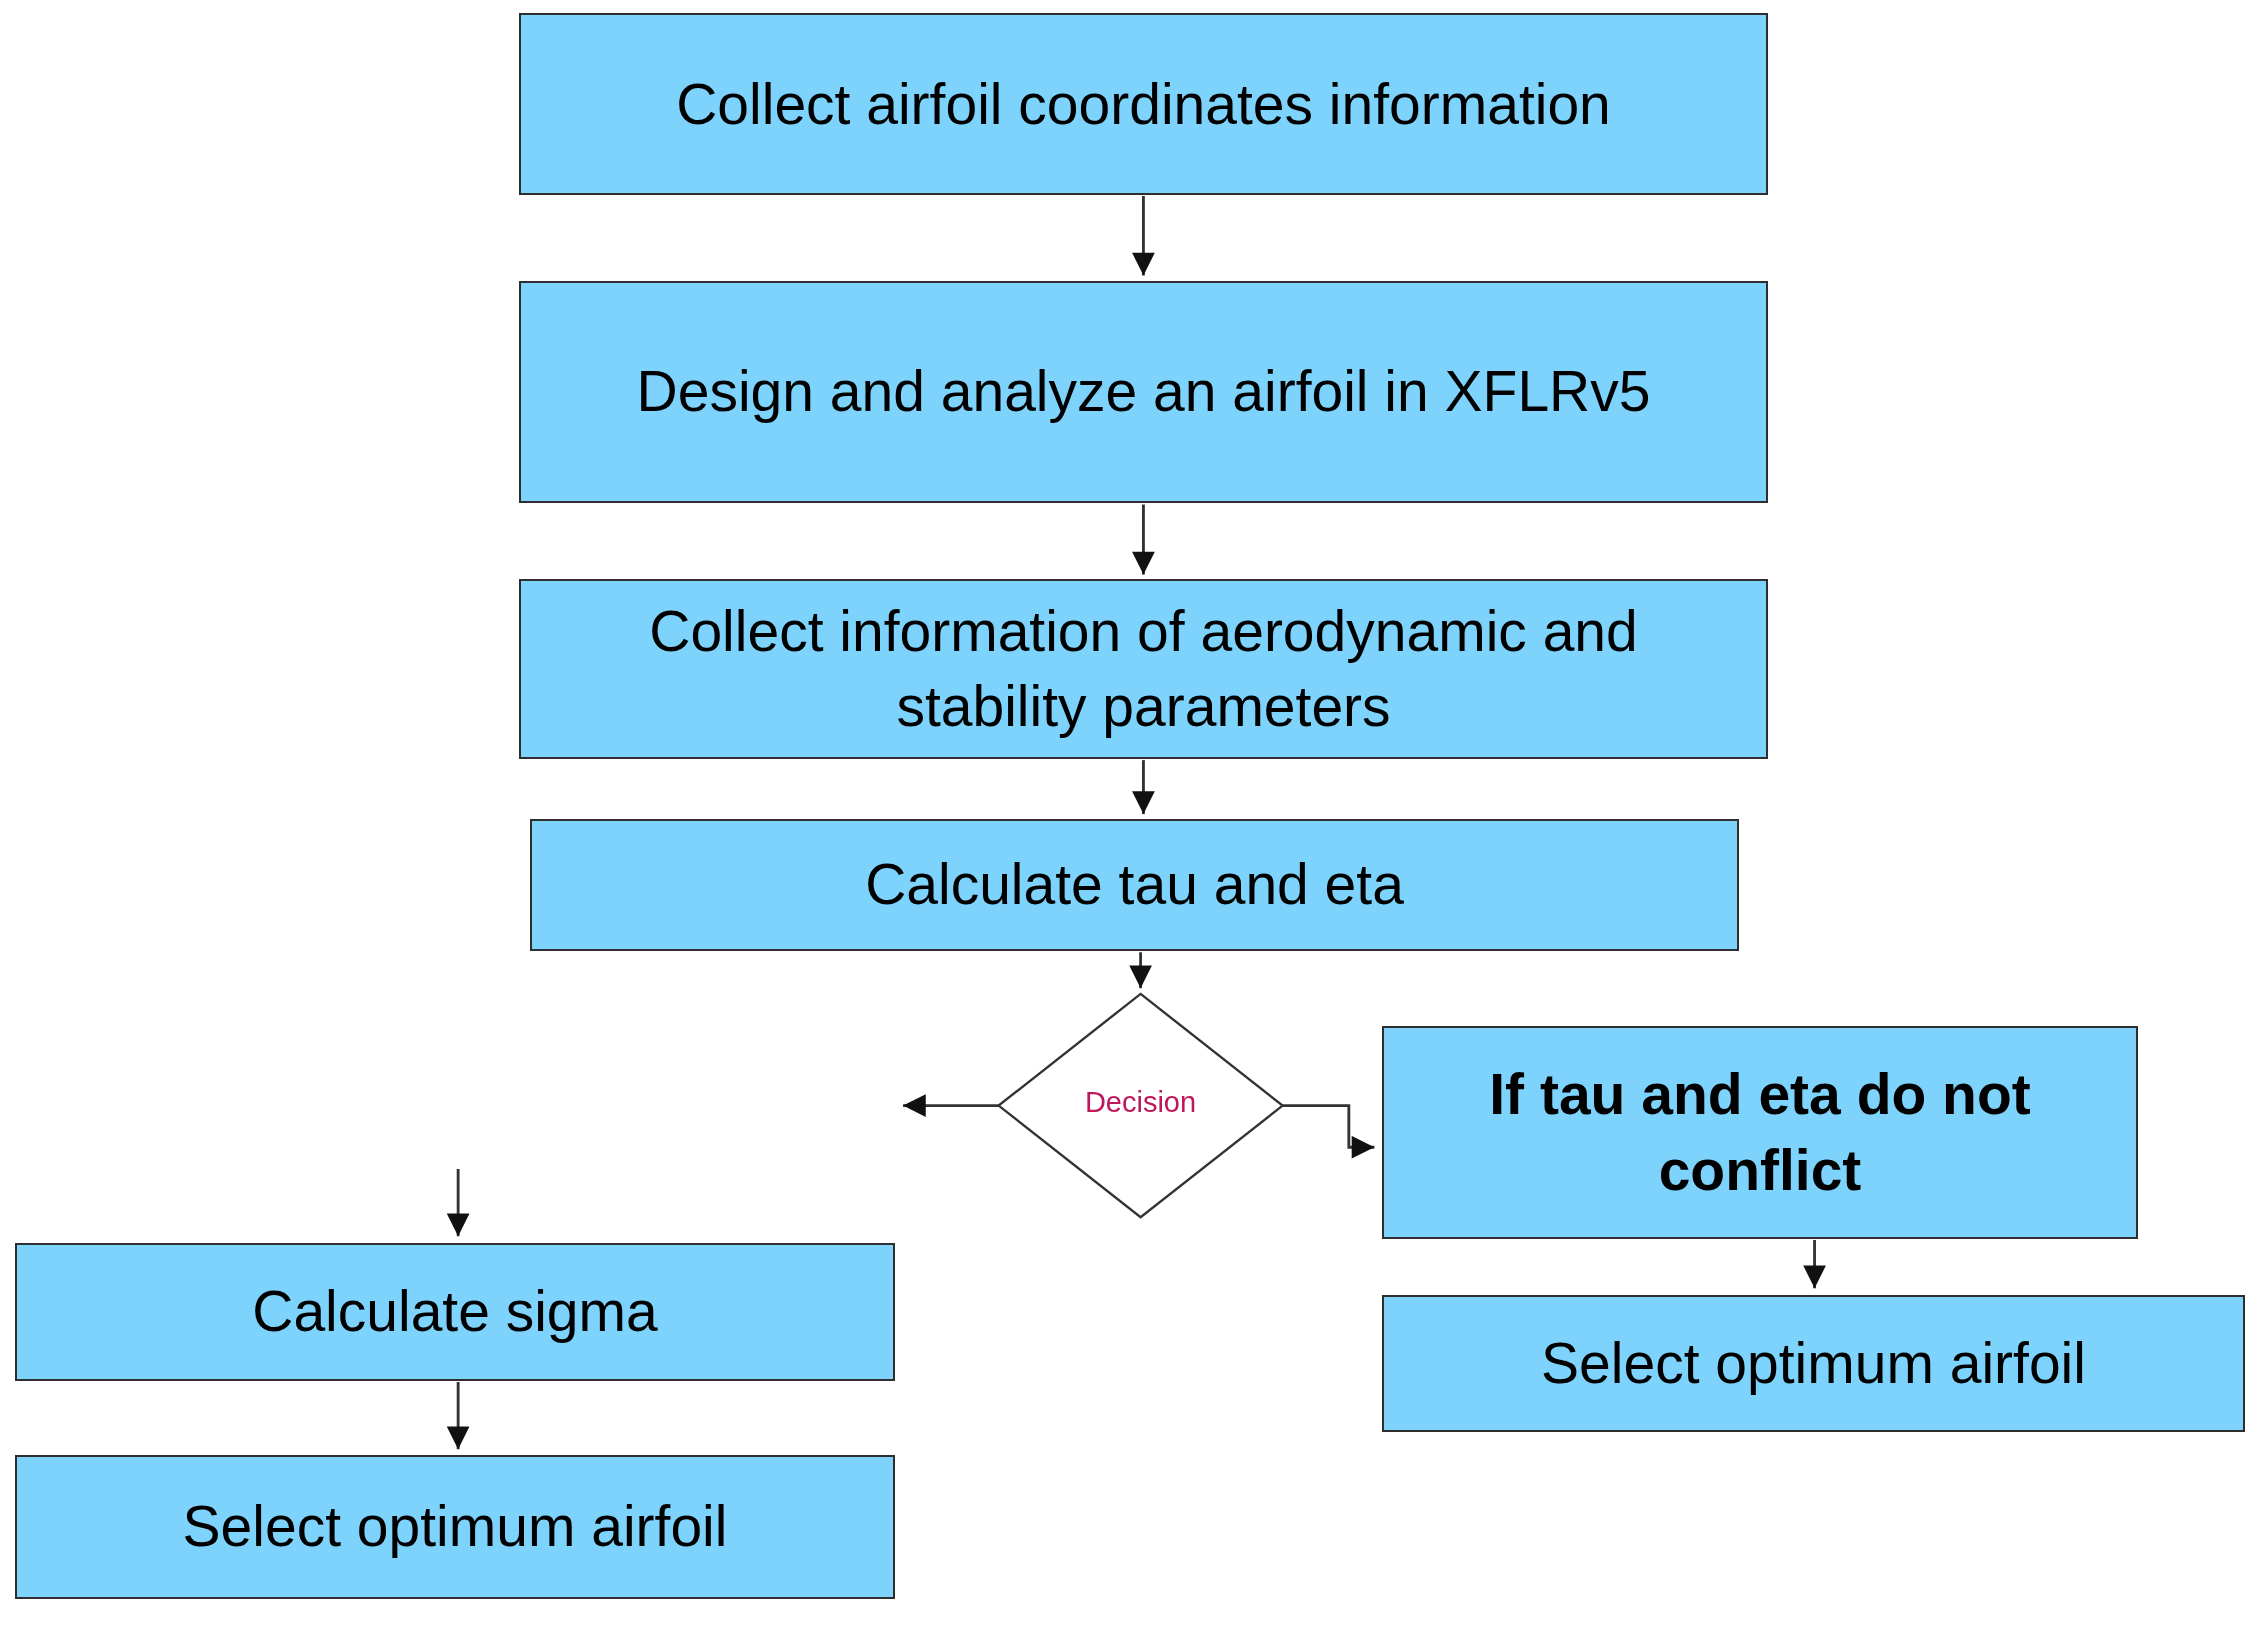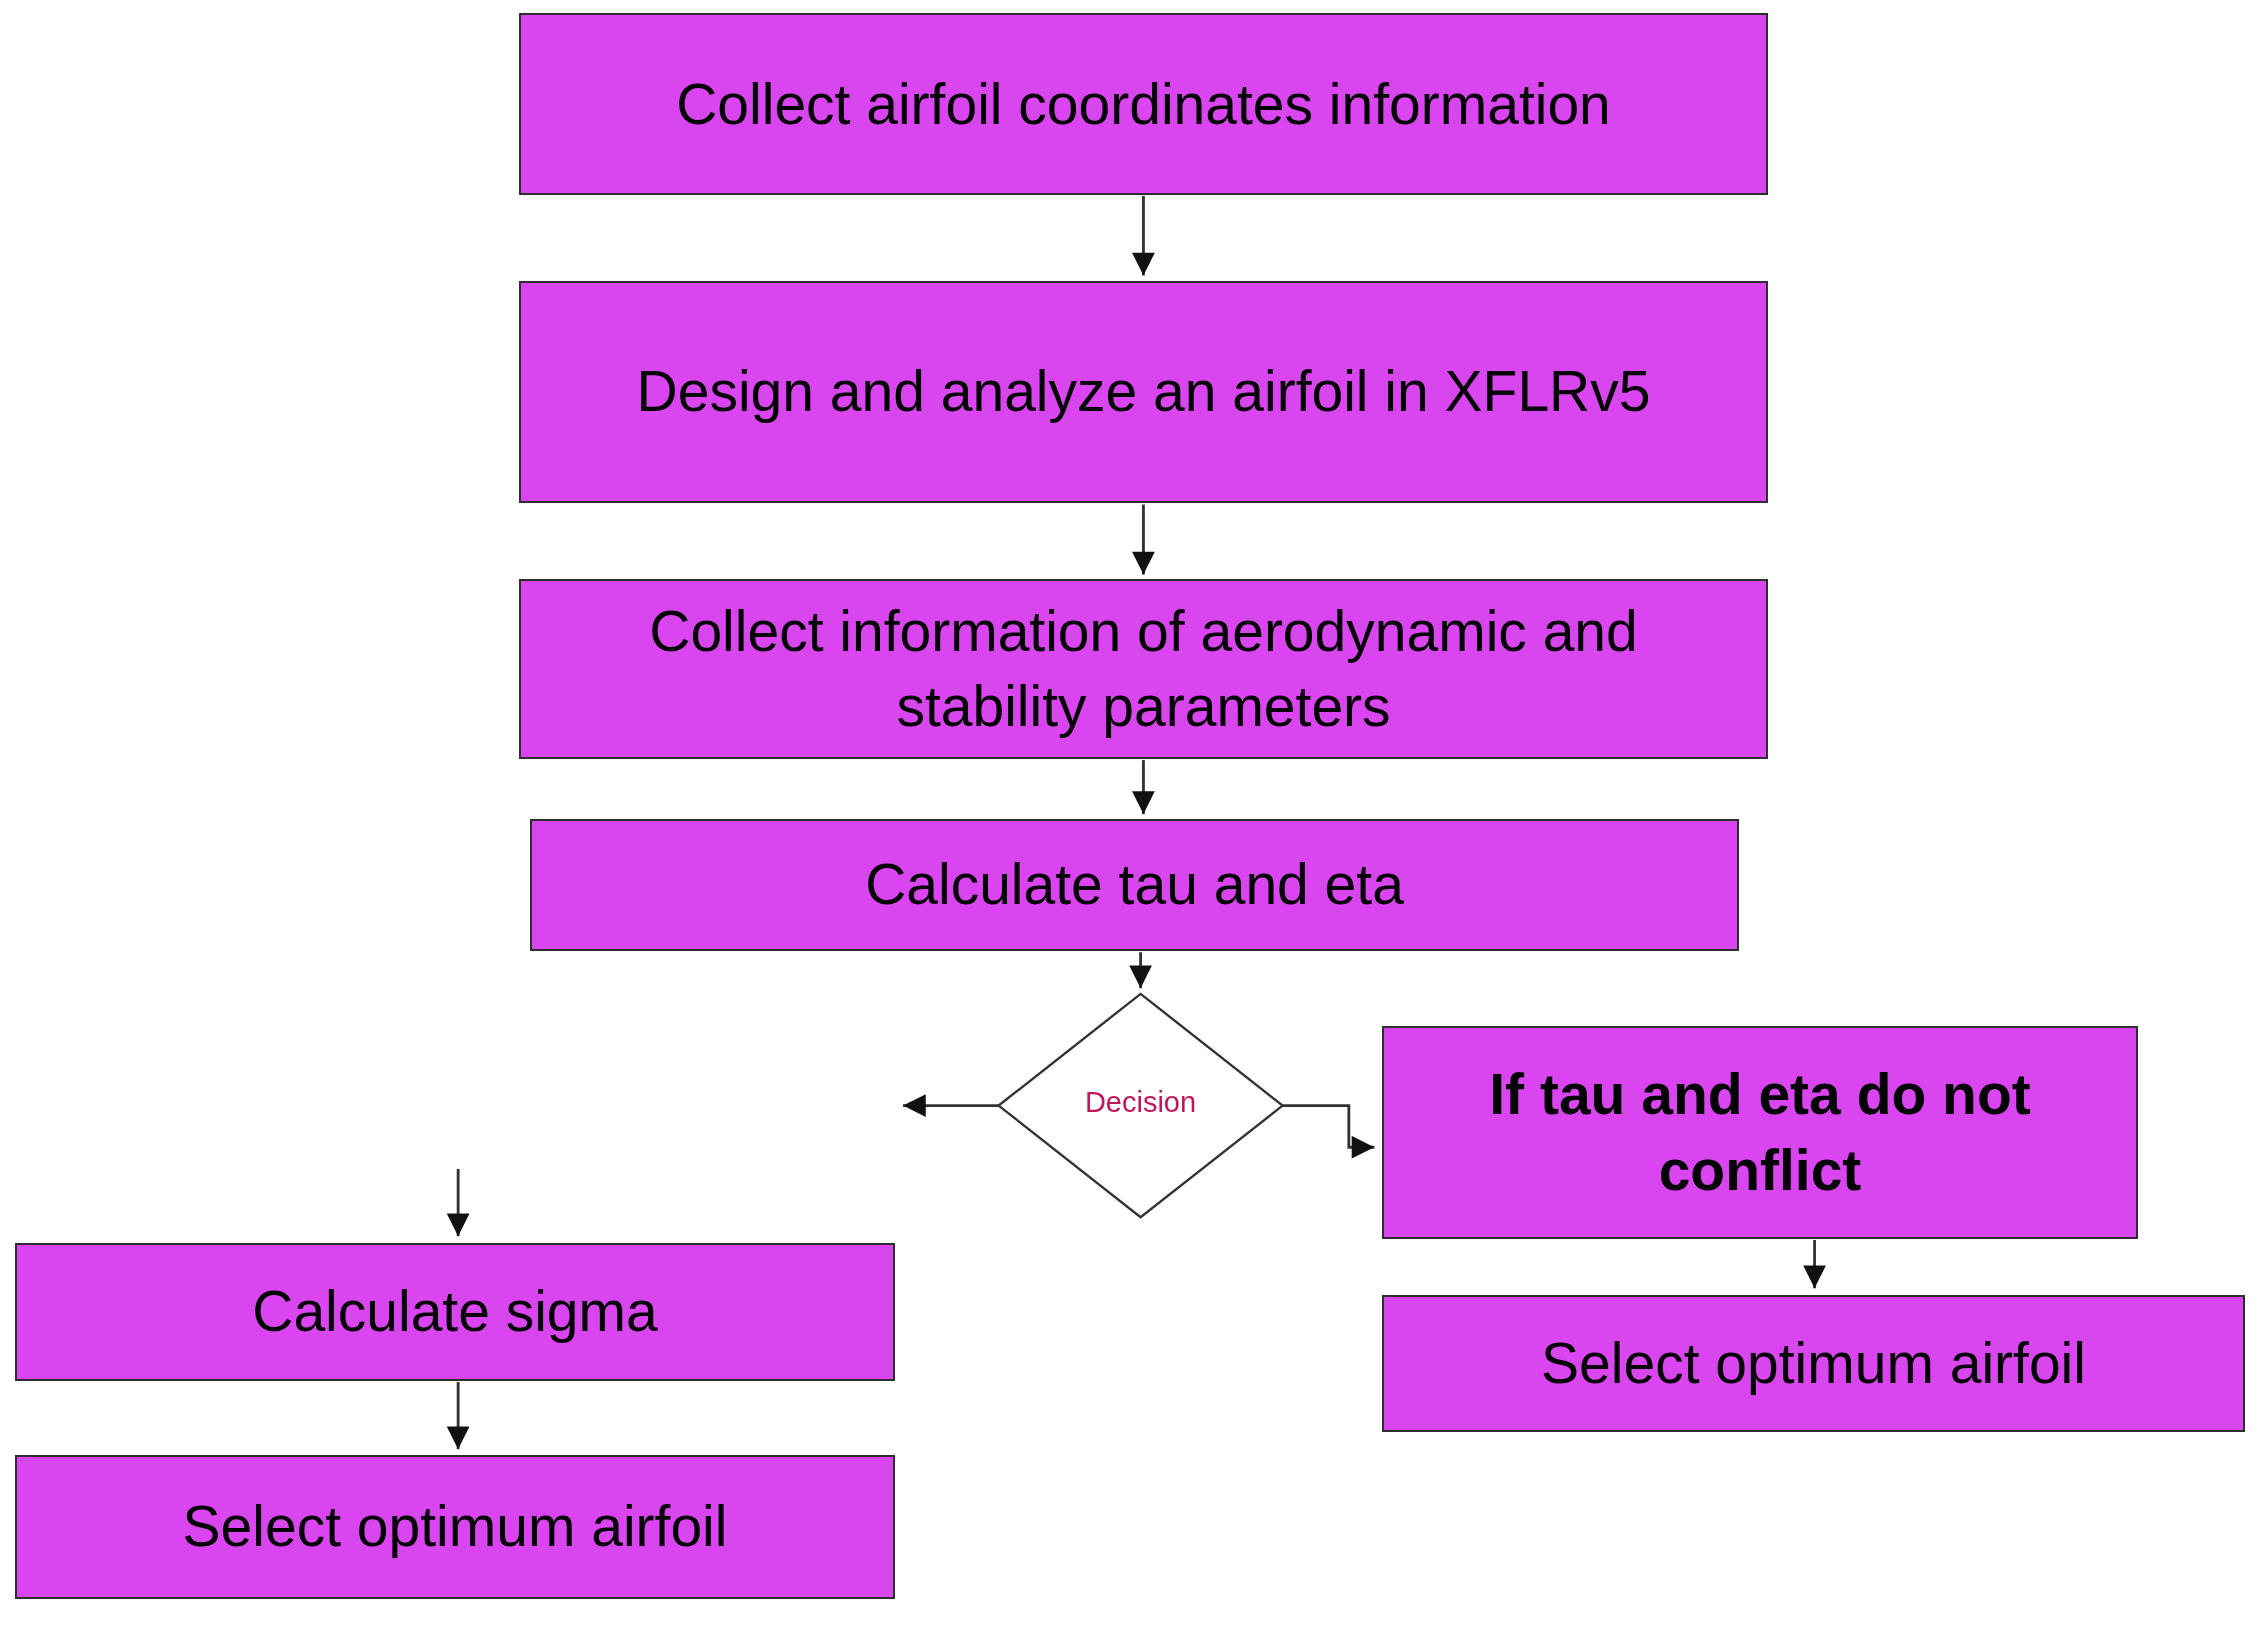--- a/index.html
+++ b/index.html
@@ -8,21 +8,21 @@
     width:2267px;
     height:1630px;
     background:#ffffff;
     font-family:"Liberation Sans", sans-serif;
     color:#000000;
     overflow:hidden;
   }
   .node{
     position:absolute;
     box-sizing:border-box;
-    background:#d946ef;
+    background:#7dd3fc;
     border:2.8px solid #2e2e2e;
     display:flex;
     align-items:center;
     justify-content:center;
     text-align:center;
     font-size:57px;
     line-height:1.32;
     color:#000000;
   }
   .node .lbl{display:block;}

